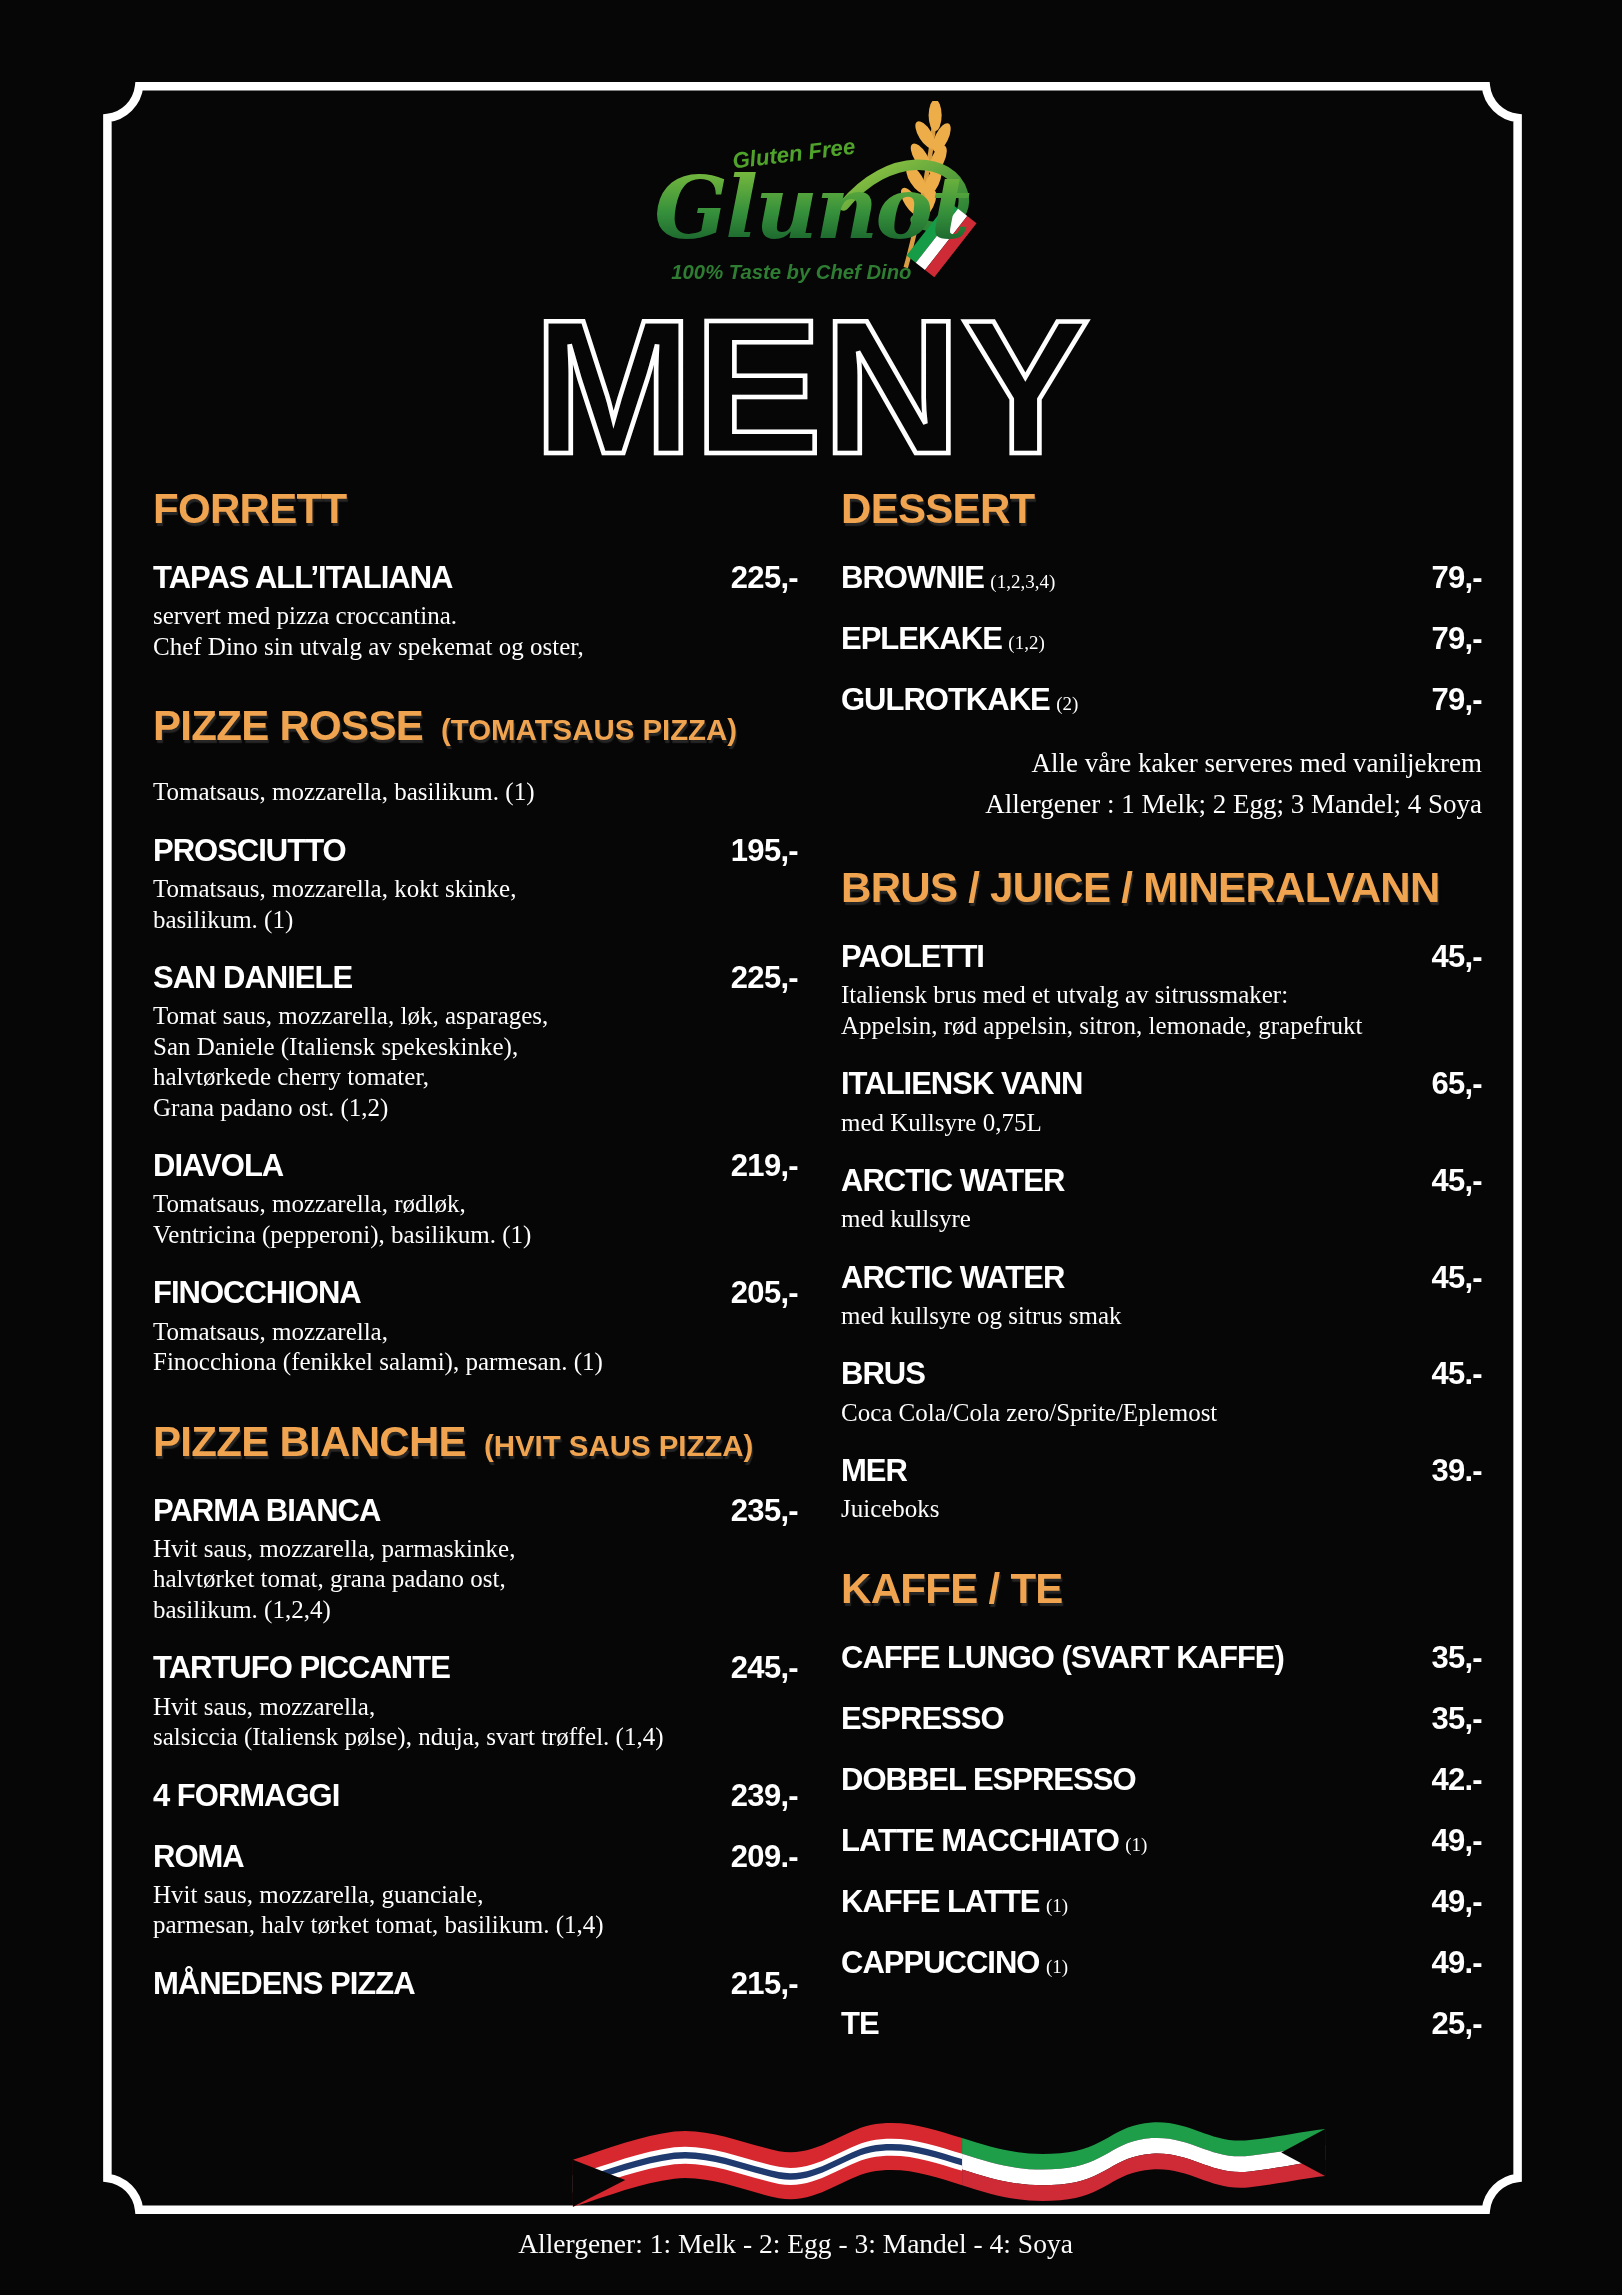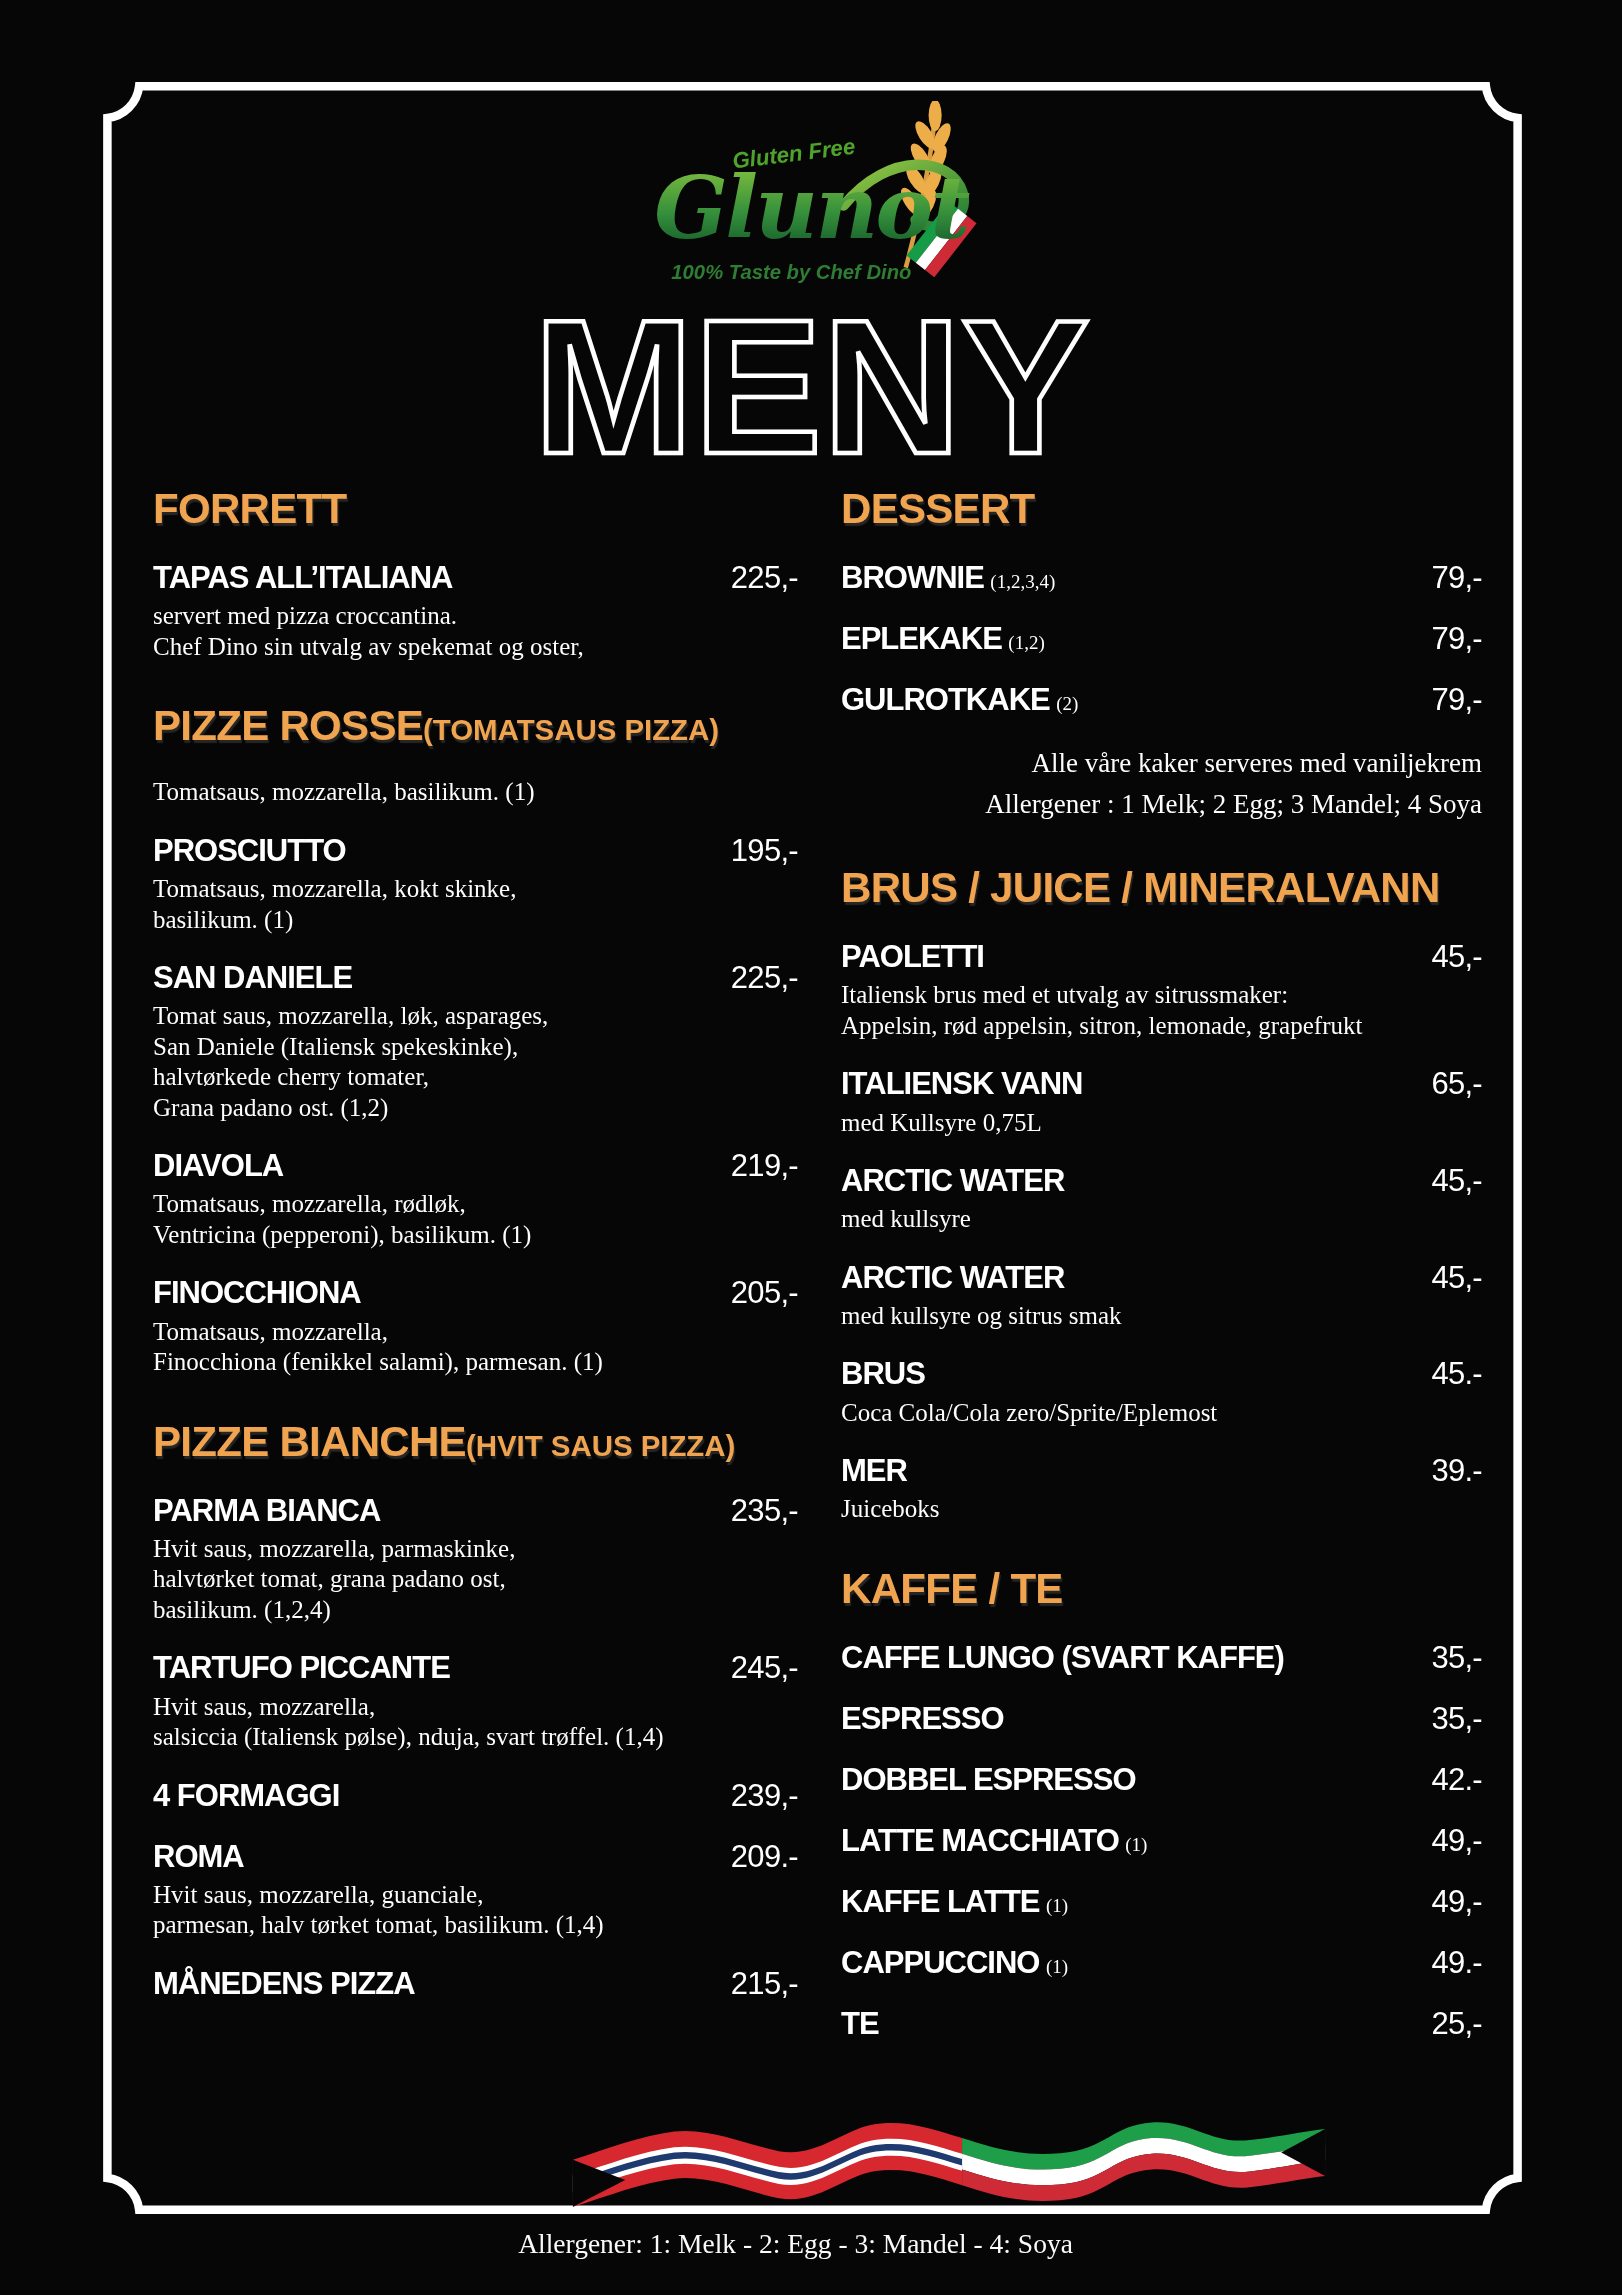--- a/index.html
+++ b/index.html
@@ -18,29 +18,29 @@
   
   .col{position:absolute;top:487px;width:645px;}
   #col-left{left:153px;}
   #col-right{left:841px;width:641px;}
   .menu-section + .menu-section{margin-top:42px;}
   .sec-head{
     margin:0 0 29px 0;color:#F0A44F;font-weight:bold;
     font-size:42px;letter-spacing:-0.7px;line-height:1.05;
     text-shadow:1.3px 2.6px 1.3px rgba(125,125,125,0.28);
   }
-  .sec-sub{font-size:29.4px;margin-left:0;letter-spacing:0;}
+  .sec-sub{font-size:29.4px;margin-left:18px;letter-spacing:0;}
   .item{margin-bottom:25px;}
   .row{display:flex;justify-content:space-between;align-items:baseline;}
   .iname{font-size:31px;font-weight:bold;letter-spacing:-1px;line-height:1.1;}
   .tag{
     font-family:"Liberation Serif",serif;font-weight:normal;
     font-size:19px;letter-spacing:0;margin-left:6.5px;
   }
-  .price{font-size:31px;font-weight:normal;letter-spacing:-0.7px;white-space:nowrap;}
+  .price{font-size:31px;font-weight:bold;letter-spacing:-0.7px;white-space:nowrap;}
   .desc{
     font-family:"Liberation Serif",serif;font-size:25px;
     line-height:1.22;margin-top:5.2px;color:#FDFDFD;
   }
   .note{
     font-family:"Liberation Serif",serif;font-size:27px;
     line-height:1.5;text-align:right;margin-top:7.9px;color:#FDFDFD;
   }
   
   #ribbon{left:563px;top:2091px;}

